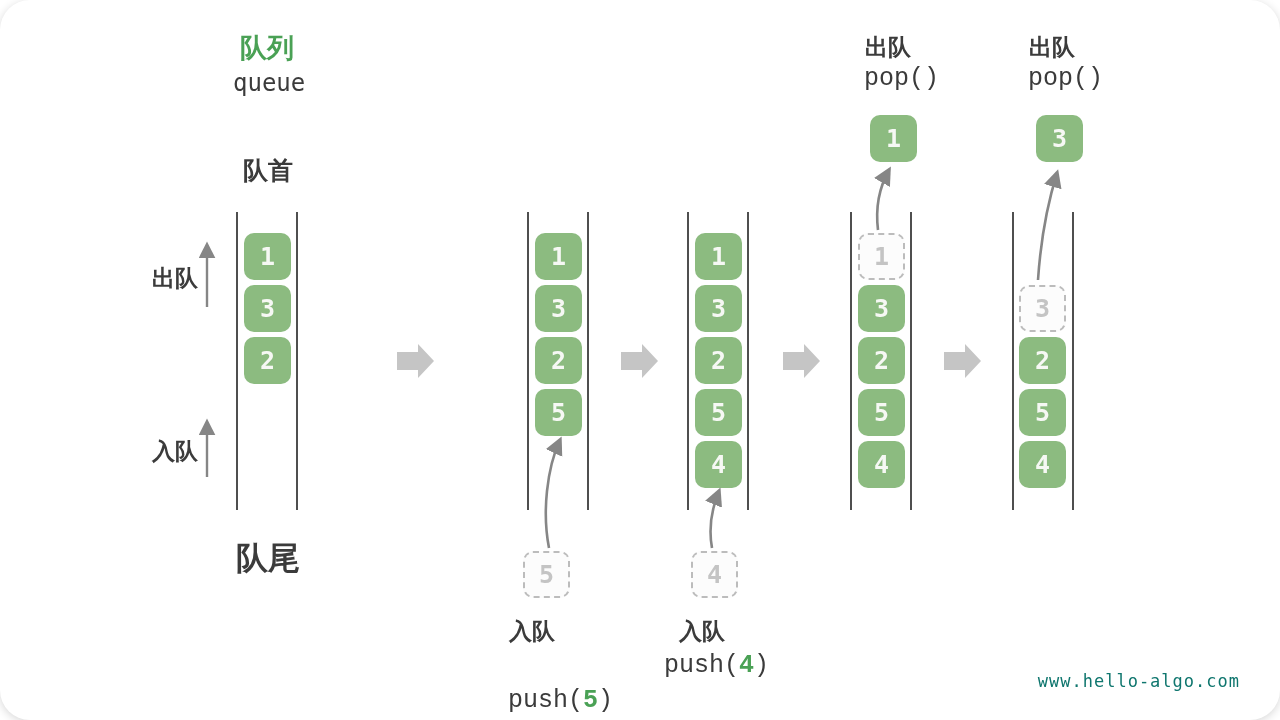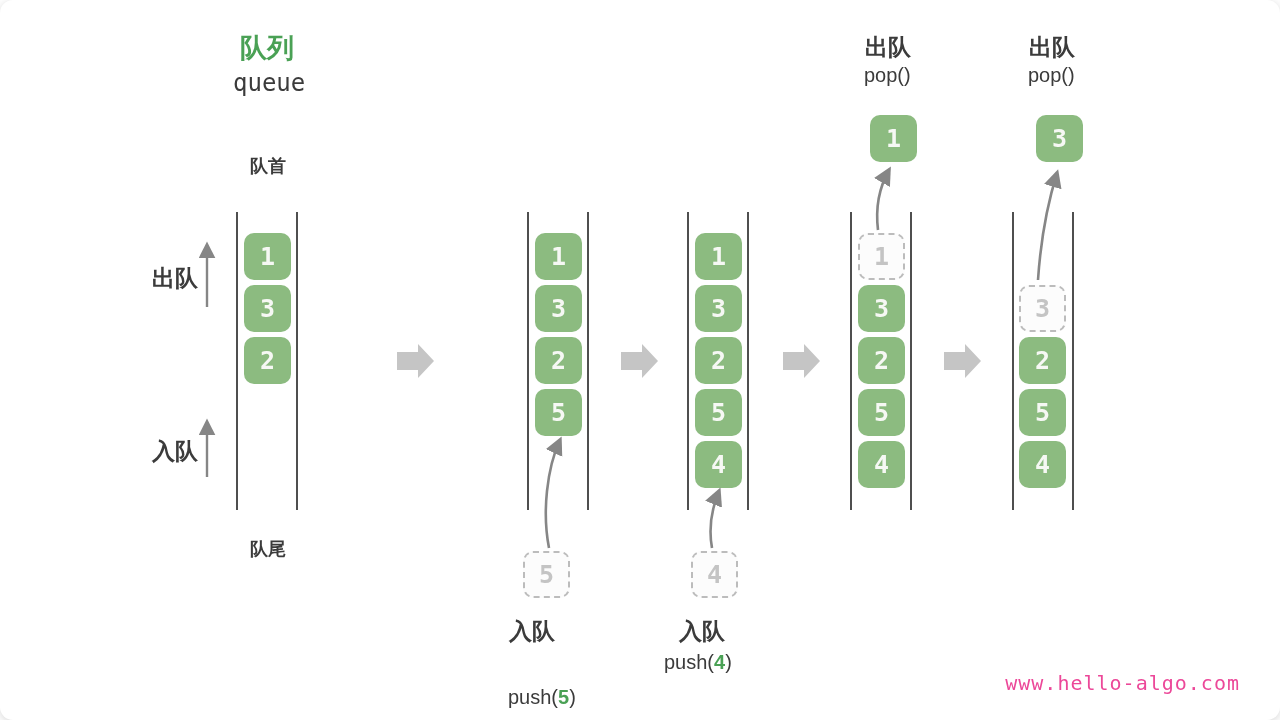--- a/index.html
+++ b/index.html
@@ -1,27 +1,27 @@
 <!DOCTYPE html>
 <html><head>
 <meta charset="utf-8">
 <style>
   html,body{margin:0;padding:0;background:#ffffff;}
   .card{
     position:relative;
     width:1280px;height:720px;
     background:#ffffff;
-    border-radius:13px;
+    border-radius:30px;
     box-shadow:0 2px 10px rgba(0,0,0,.16);
     overflow:hidden;
     font-family:"DejaVu Sans","Liberation Sans",sans-serif;
   }
   .abs{position:absolute;}
   .zh{font-weight:700;color:#3b3b3b;font-size:23px;}
-  .code{font-family:Liberation Sans, sans-serif;font-size:20px;color:#3b3b3b;}
+  .code{font-family:Liberation Mono, monospace;font-size:25px;color:#3b3b3b;}
   .title-zh{font-size:27px;font-weight:700;color:#4aa155;}
   .title-en{font-family:"DejaVu Sans Mono","Liberation Mono",monospace;font-size:24px;color:#3b3b3b;}
   .green-arg{color:#4aa155;font-weight:700;}
   .qwall{
     position:absolute;top:212px;width:62px;height:298px;
     box-sizing:border-box;
     border-left:2px solid #4f4f4f;border-right:2px solid #4f4f4f;
   }
   .qbox{
     position:absolute;width:47px;height:47px;
@@ -34,34 +34,34 @@
   }
   .qbox.dashed{
     background:#fcfcfc;
     border:2px dashed #bcbcbc;
     color:#c4c4c4;
   }
   .center-x{transform:translateX(-50%);}
   .watermark{
     position:absolute;right:40px;top:671px;
     font-family:"DejaVu Sans Mono","Liberation Mono",monospace;
-    font-size:20px;color:#ec4899;letter-spacing:1px;
+    font-size:17px;color:#0f766e;letter-spacing:1px;
   }
   svg.overlay{position:absolute;left:0;top:0;pointer-events:none;}
 </style>
 </head>
 <body>
 
 <div class="card">
 
   <div class="abs title-zh" style="left:240px;top:30px;">队列</div>
   <div class="abs title-en" style="left:233px;top:69px;">queue</div>
 
-  <div class="abs zh center-x" style="left:268px;top:154px;font-size:18px;">队首</div>
-  <div class="abs zh center-x" style="left:268px;top:537px;font-size:18px;">队尾</div>
+  <div class="abs zh center-x" style="left:268px;top:154px;font-size:25px;">队首</div>
+  <div class="abs zh center-x" style="left:268px;top:537px;font-size:32px;">队尾</div>
   <div class="abs zh" style="left:152px;top:263px;">出队</div>
   <div class="abs zh" style="left:152px;top:436px;">入队</div>
 
   <div>
     <div class="qwall" style="left:236px;"></div>
     <div class="qbox" style="left:244px;top:233px;">1</div>
     <div class="qbox" style="left:244px;top:285px;">3</div>
     <div class="qbox" style="left:244px;top:337px;">2</div>
   </div>
 

